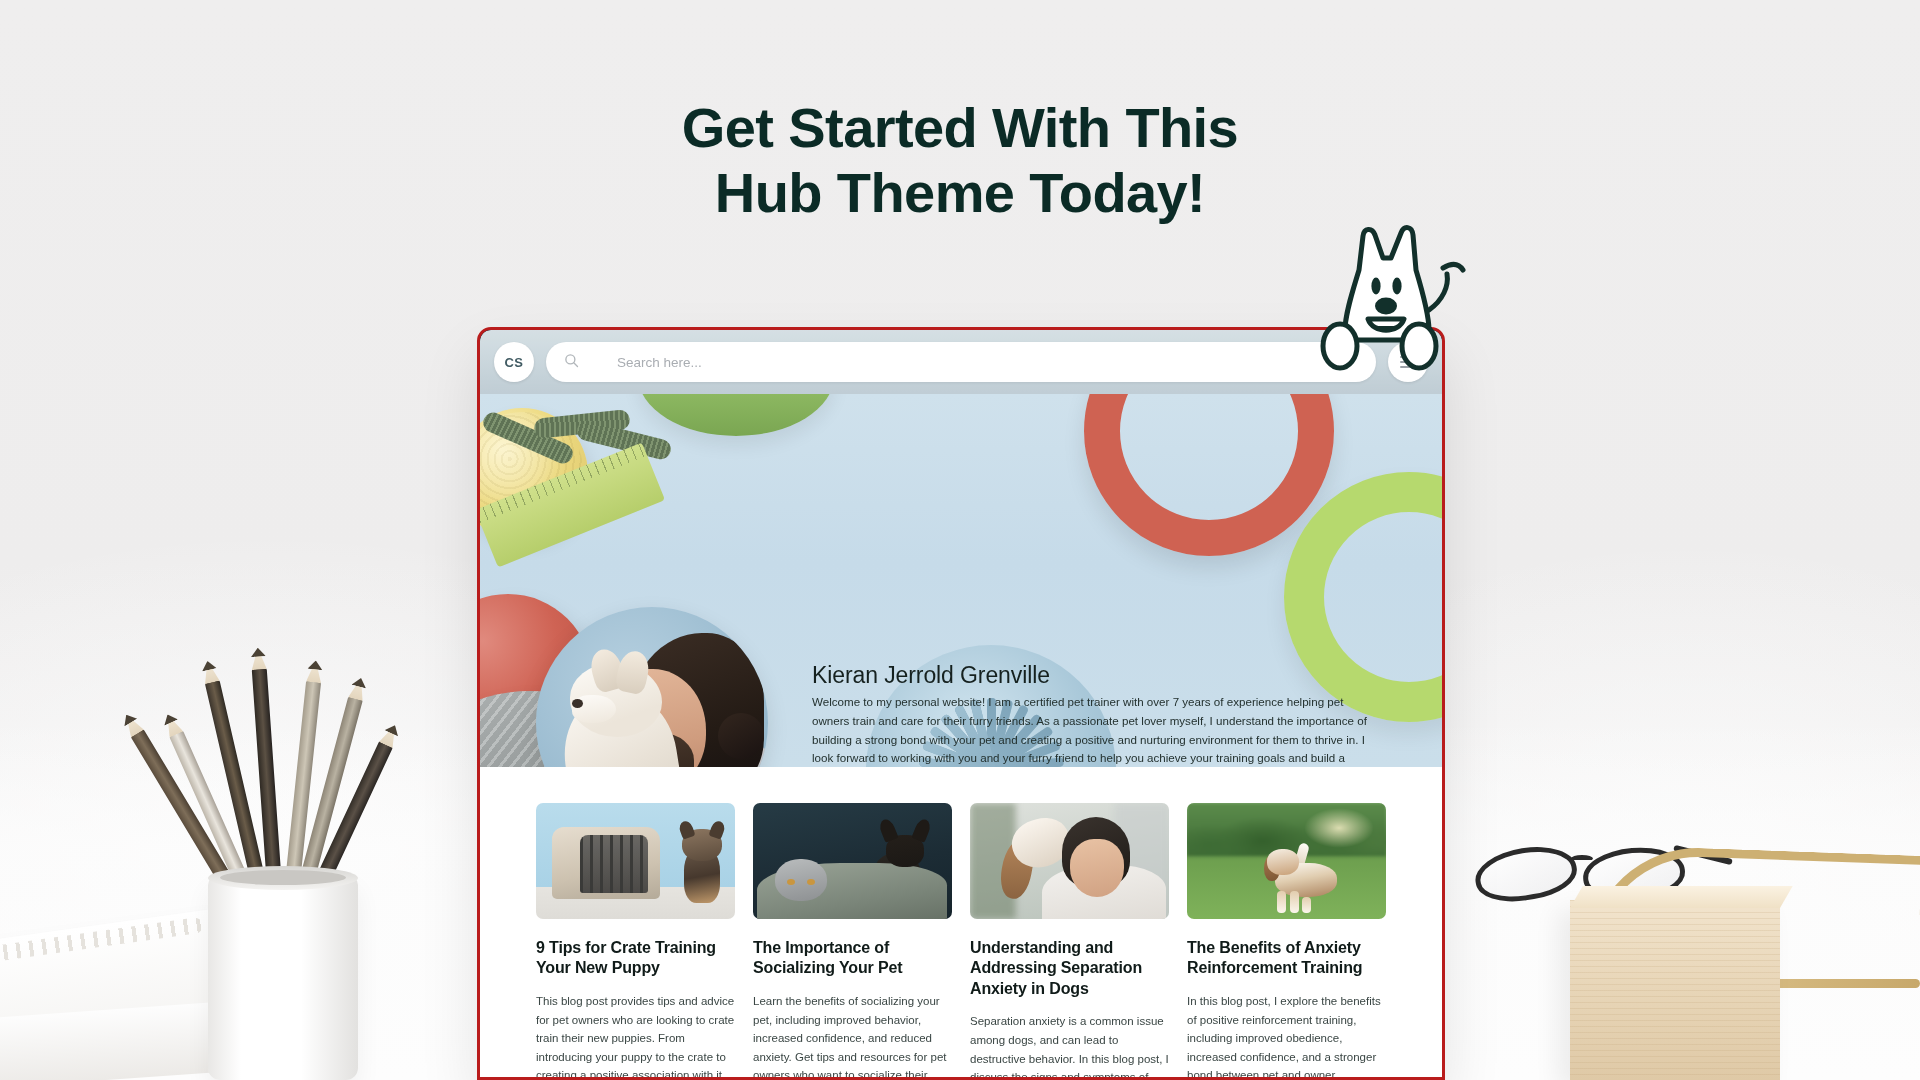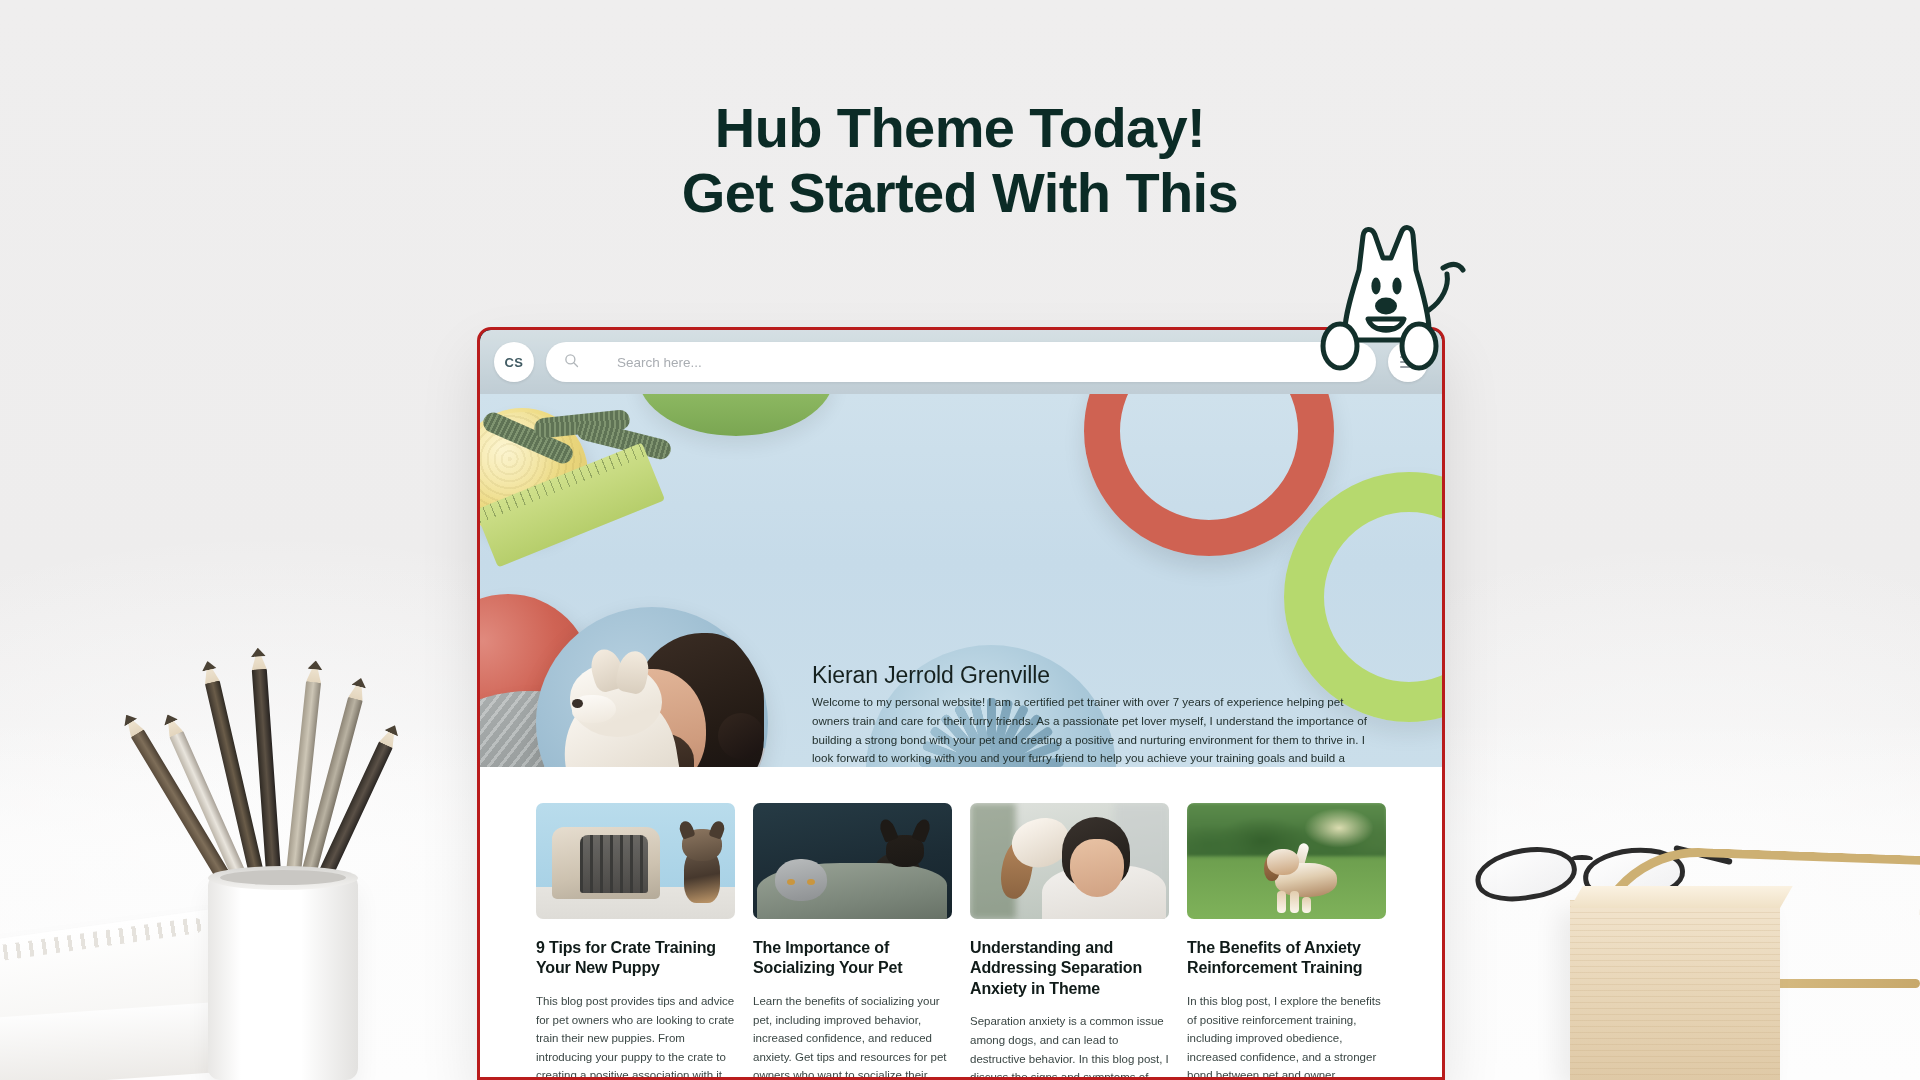--- a/index.html
+++ b/index.html
@@ -500,22 +500,22 @@
 
   <div class="brass-wire"></div>
   <div class="brass-wire2"></div>
   <div class="wood-block">
     <div class="wood-grain"></div>
     <div class="wood-top"></div>
   </div>
 </div>
 
 <h1 class="headline">
+  <span>Get Started With This</span>
   <span>Hub Theme Today!</span>
-  <span>Get Started With This</span>
 </h1>
 
 <div class="mascot">
   <svg viewBox="0 0 190 160" width="190" height="160" aria-hidden="true">
 
     <path d="M146 92 C160 82 166 68 164 56" stroke="#12302b" stroke-width="5" fill="none" stroke-linecap="round"></path>
     <path d="M160 50 C170 44 176 46 180 52" stroke="#12302b" stroke-width="5" fill="none" stroke-linecap="round"></path>
 
     <path d="M62 122 L62 112 C62 96 70 72 76 52 L80 18 C81 10 89 9 92 17 L100 40 L108 40 L118 15 C121 7 129 8 130 17 L133 52 C139 72 146 96 146 112 L146 122 Z" fill="#ffffff" stroke="#12302b" stroke-width="5" stroke-linejoin="round"></path>
 
@@ -662,21 +662,21 @@
 
       <article class="card">
         <div class="card-thumb t3">
           <div class="t3-blur"></div>
           <div class="w-body"></div>
           <div class="beagle-e3"></div>
           <div class="beagle-h3"></div>
           <div class="w-hair"></div>
           <div class="w-face"></div>
         </div>
-        <h3 class="card-title">Understanding and Addressing Separation Anxiety in Theme</h3>
+        <h3 class="card-title">Understanding and Addressing Separation Anxiety in Dogs</h3>
         <p class="card-desc">Separation anxiety is a common issue among dogs, and can lead to destructive behavior. In this blog post, I discuss the signs and symptoms of separation anxiety, as</p>
       </article>
 
       <article class="card">
         <div class="card-thumb t4">
           <div class="t4-trees"></div>
           <div class="t4-sun"></div>
           <div class="bg-tail"></div>
           <div class="bg-body"></div>
           <div class="bg-leg" style="left:45%;"></div>

